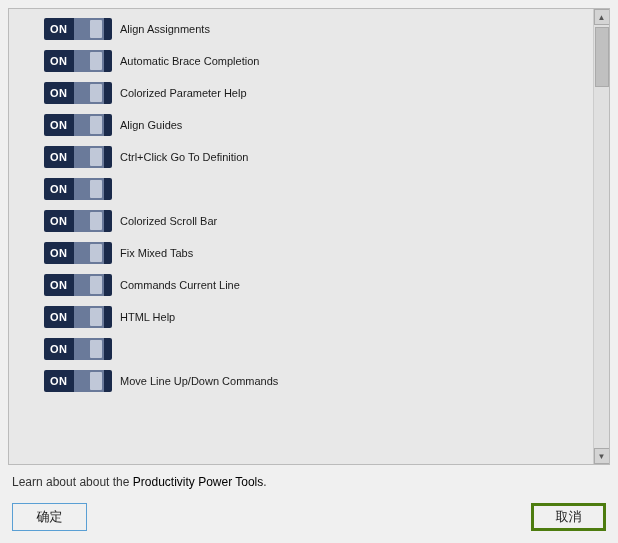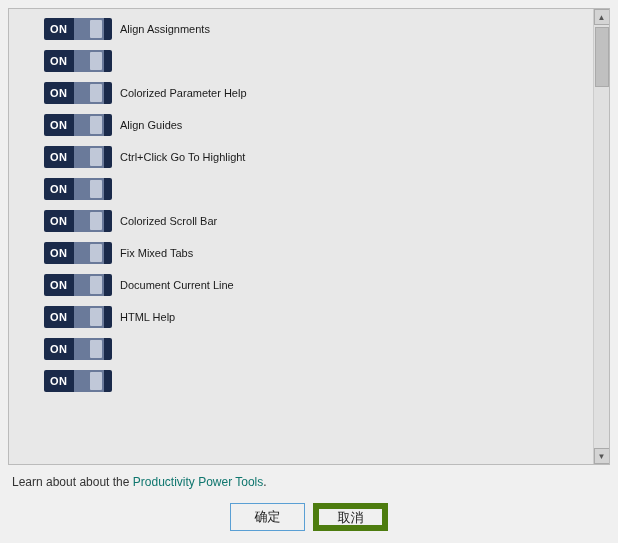--- a/index.html
+++ b/index.html
@@ -138,36 +138,36 @@
       cursor: pointer;
     }
 
     .footer-text {
       font-size: 12px;
       color: #333;
       padding: 2px 4px;
     }
 
     .footer-text a {
-      color: #0f766e;
+      color: #000000;
       text-decoration: none;
     }
 
     .button-row {
       display: flex;
-      justify-content: center;
+      justify-content: space-between;
       gap: 8px;
       padding: 4px 4px 4px 4px;
     }
 
     .dialog-btn {
       min-width: 75px;
       height: 28px;
       background: #f0f0f0;
-      border: 6px solid #4d7c0f;
+      border: 3px solid #4d7c0f;
       color: #1a1a1a;
       font-size: 13px;
       cursor: pointer;
       padding: 0 12px;
     }
 
     .confirm-btn {
       border: 1px solid #5a9fd4;
     }
   </style>
@@ -187,20 +187,21 @@
           </button>
           <span class="item-label">Align Assignments</span>
         </div>
         <div class="list-item">
           <button class="toggle-btn">
             <span class="toggle-on-label">ON</span>
             <span class="toggle-track">
               <span class="toggle-thumb"></span>
             </span>
           </button>
+          <span class="item-label">Automatic Brace Completion</span>
         </div>
         <div class="list-item">
           <button class="toggle-btn">
             <span class="toggle-on-label">ON</span>
             <span class="toggle-track">
               <span class="toggle-thumb"></span>
             </span>
           </button>
           <span class="item-label">Colorized Parameter Help</span>
         </div>
@@ -213,21 +214,21 @@
           </button>
           <span class="item-label">Align Guides</span>
         </div>
         <div class="list-item">
           <button class="toggle-btn">
             <span class="toggle-on-label">ON</span>
             <span class="toggle-track">
               <span class="toggle-thumb"></span>
             </span>
           </button>
-          <span class="item-label">Ctrl+Click Go To Highlight</span>
+          <span class="item-label">Ctrl+Click Go To Definition</span>
         </div>
         <div class="list-item">
           <button class="toggle-btn">
             <span class="toggle-on-label">ON</span>
             <span class="toggle-track">
               <span class="toggle-thumb"></span>
             </span>
           </button>
         </div>
         <div class="list-item">
@@ -248,21 +249,21 @@
           </button>
           <span class="item-label">Fix Mixed Tabs</span>
         </div>
         <div class="list-item">
           <button class="toggle-btn">
             <span class="toggle-on-label">ON</span>
             <span class="toggle-track">
               <span class="toggle-thumb"></span>
             </span>
           </button>
-          <span class="item-label">Document Current Line</span>
+          <span class="item-label">Commands Current Line</span>
         </div>
         <div class="list-item">
           <button class="toggle-btn">
             <span class="toggle-on-label">ON</span>
             <span class="toggle-track">
               <span class="toggle-thumb"></span>
             </span>
           </button>
           <span class="item-label">HTML Help</span>
         </div>
@@ -274,20 +275,21 @@
             </span>
           </button>
         </div>
         <div class="list-item">
           <button class="toggle-btn">
             <span class="toggle-on-label">ON</span>
             <span class="toggle-track">
               <span class="toggle-thumb"></span>
             </span>
           </button>
+          <span class="item-label">Move Line Up/Down Commands</span>
         </div>
       </div>
     <div class="scrollbar-track">
       <div class="scrollbar-up">▲</div>
       <div class="scrollbar-thumb"></div>
       <div class="scrollbar-down">▼</div>
     </div>
   </div>
 
   <div class="footer-text">

